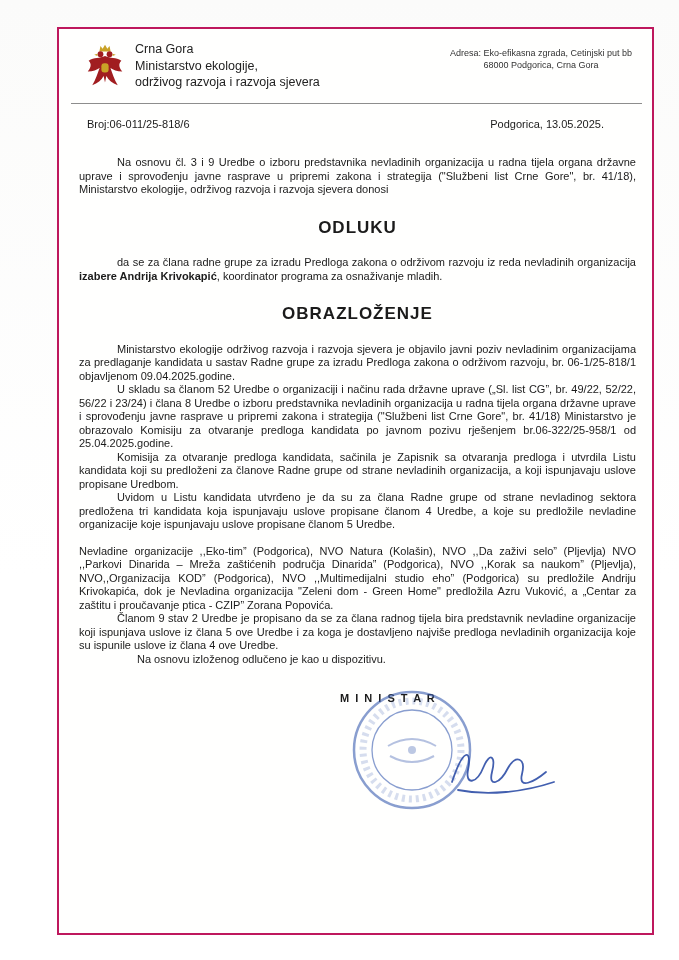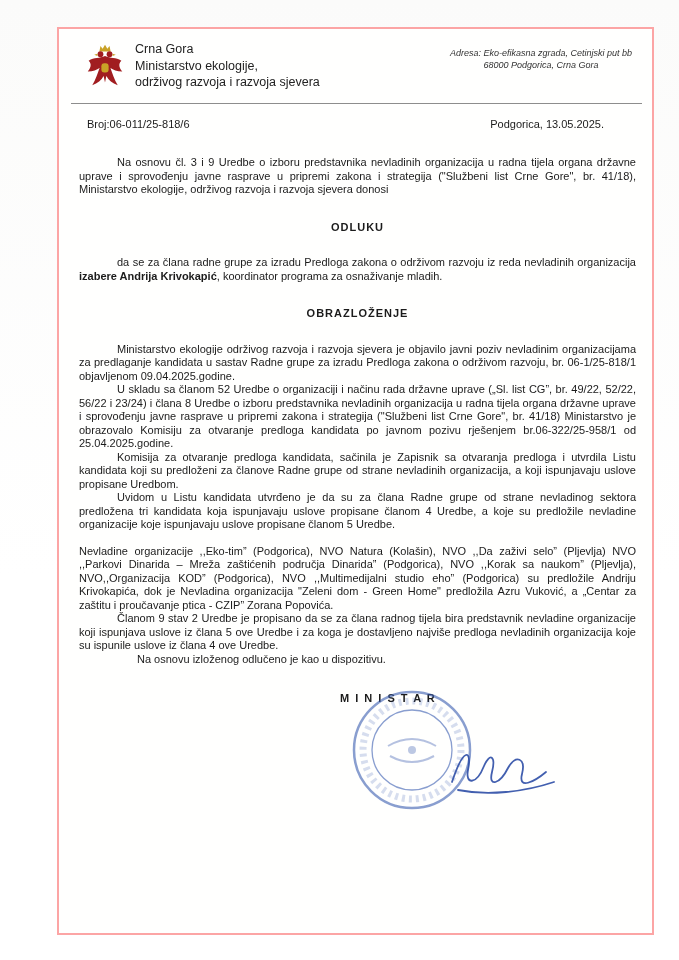--- a/index.html
+++ b/index.html
@@ -5,39 +5,39 @@
   html, body { margin:0; padding:0; }
   body {
     width:679px; height:960px; position:relative; overflow:hidden;
     background:linear-gradient(180deg,#fbfbfa 0%, #ffffff 60%);
     font-family:"Liberation Sans", sans-serif;
     color:#1b1b1b;
     -webkit-font-smoothing:antialiased;
   }
   .frame {
     position:absolute; left:57px; top:27px; width:597px; height:908px;
-    border:2px solid #fca5a5; box-sizing:border-box;
+    border:2px solid #be185d; box-sizing:border-box;
     padding:10px 16px 12px 20px;
     background:#fffffe;
   }
   
   .hdr { display:flex; align-items:flex-start; padding-bottom:8px; }
   .emblem { width:40px; height:52px; margin:2px 10px 0 6px; flex:0 0 auto; }
   .ministry { font-size:12.5px; line-height:16.5px; color:#222; padding-top:2px; }
-  .addr { margin-left:auto; text-align:center; font-size:9px; line-height:12px; color:#333; padding-top:8px; padding-right:4px;font-style:italic; }
+  .addr { margin-left:auto; text-align:center; font-size:9px; line-height:12px; color:#333; padding-top:8px; padding-right:4px; }
   .hdr-rule { border-bottom:1px solid #8d8d8d; margin:2px -6px 0 -8px; }
   
   .ref-row { display:flex; justify-content:space-between; margin-top:14px; font-size:11px;align-items:flex-end; }
   .ref-row .num { margin-left:8px; }
   .ref-row .date { margin-right:32px; }
   
   .doc-body { margin-top:26px; font-size:11px; line-height:13.5px; text-align:justify; }
   p { margin:0; }
   p.ind { text-indent:38px; }
-  .title { text-align:center; font-weight:bold; font-size:11px; letter-spacing:1px; margin:24px 0 22px 0; }
+  .title { text-align:center; font-weight:bold; font-size:17px; letter-spacing:1px; margin:24px 0 22px 0; }
   .gap-top { margin-top:13px; }
   .concl { text-indent:58px; text-align:left; }
   .legal { margin-top:18px; }
   .legal b { font-weight:bold; }
   
   .sig-block { position:relative; width:250px; margin:26px 46px 10px auto; }
   .sig-title { font-weight:bold; font-size:11px; letter-spacing:1.5px; }
   .sig-name { font-weight:bold; font-size:11px; margin-top:22px; }
   .stamp { position:absolute; left:8px; top:-6px; width:128px; height:128px; opacity:.75; pointer-events:none; }
   .signature { position:absolute; right:22px; top:40px; width:130px; height:72px; pointer-events:none; }

